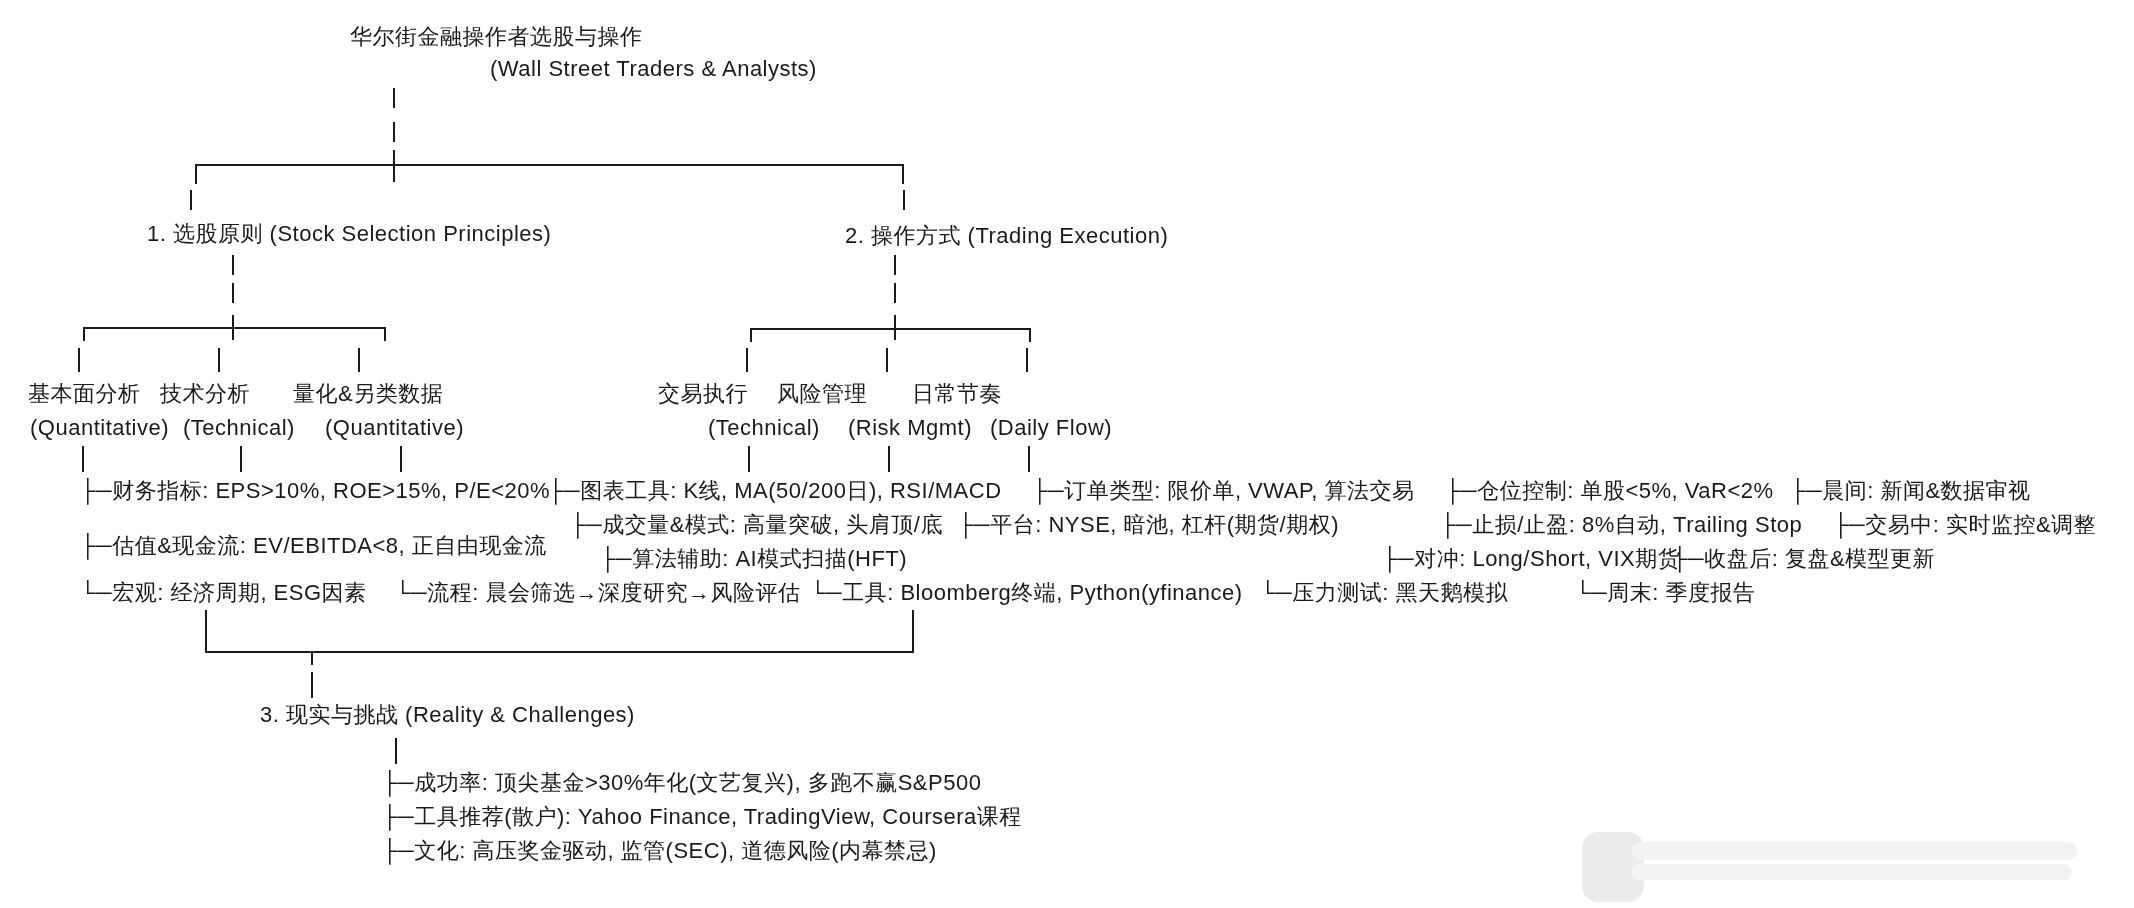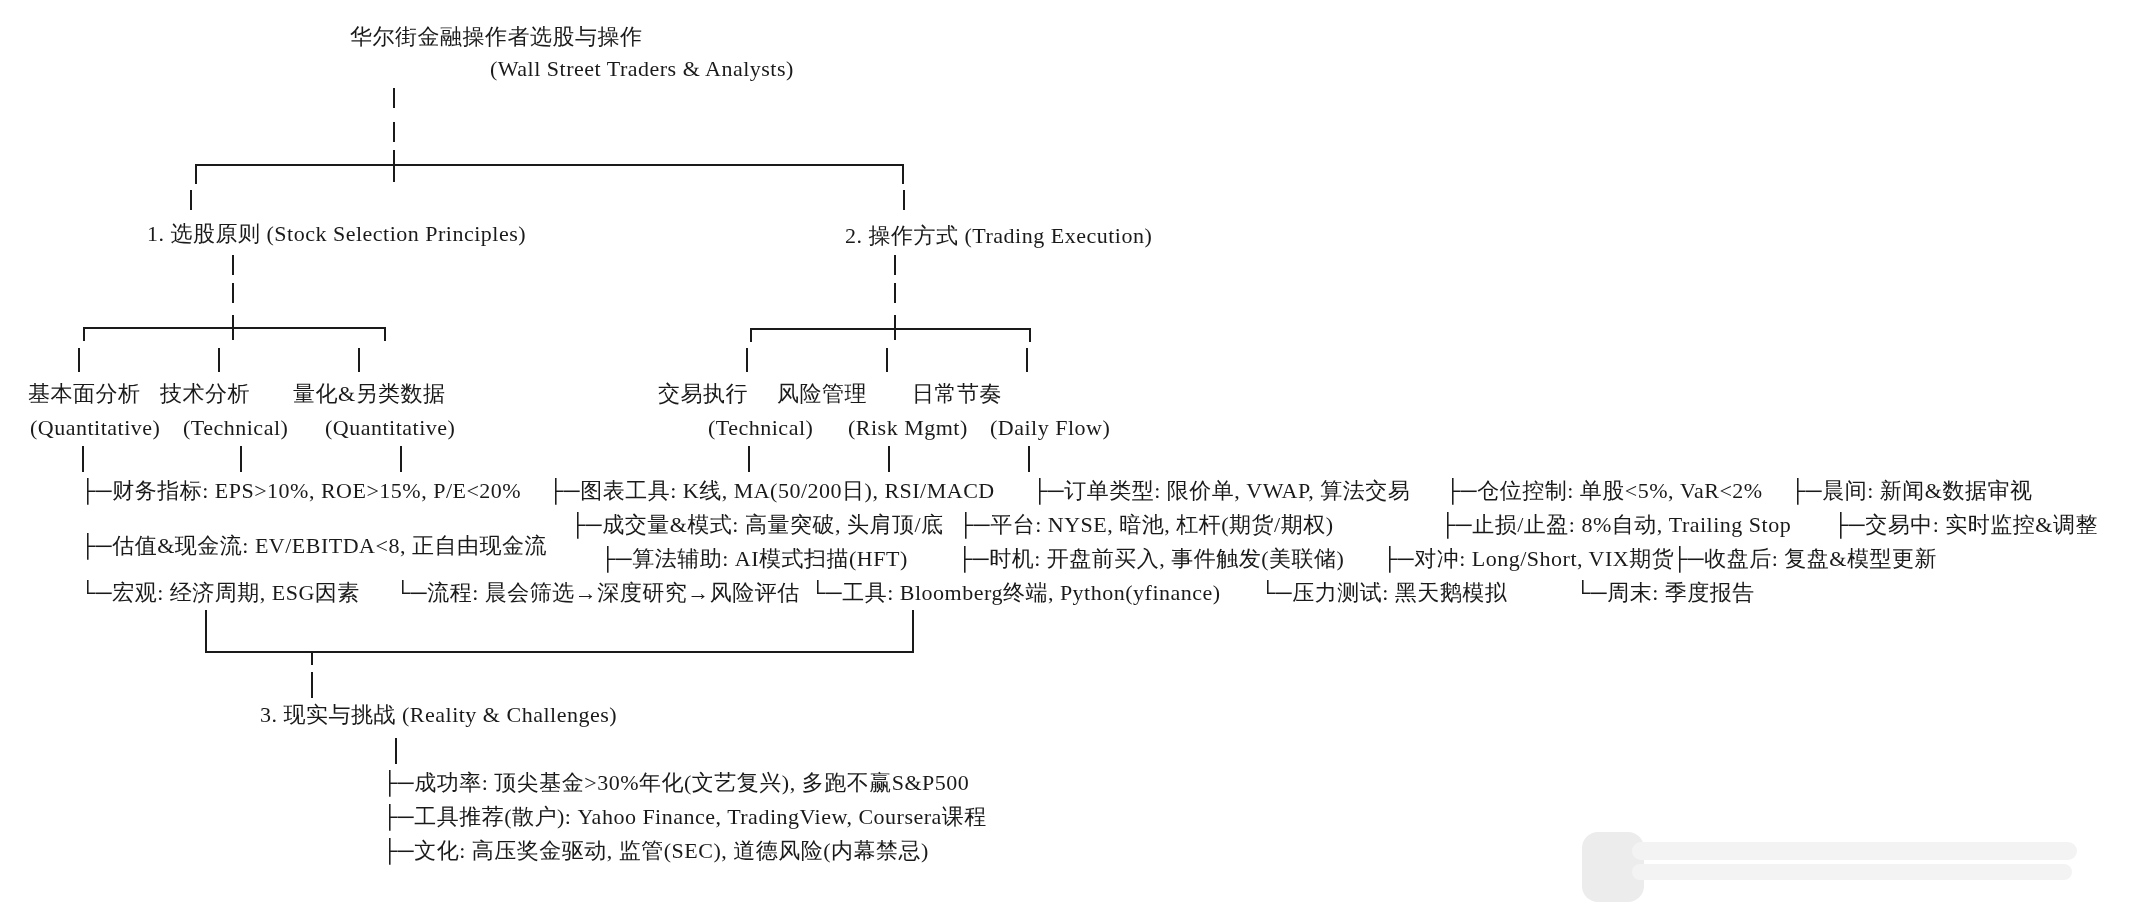--- a/index.html
+++ b/index.html
@@ -1,18 +1,18 @@
 <!DOCTYPE html>
 <html><head>
 <meta charset="utf-8">
 <style>
   html,body{margin:0;padding:0;background:#ffffff;}
   .canvas{
     position:relative;width:2134px;height:908px;background:#ffffff;overflow:hidden;
-    font-family:Liberation Serif, serif;
+    font-family:Liberation Sans, sans-serif;
     color:#1a1a1a;
   }
   .t{position:absolute;font-size:22px;line-height:26px;white-space:nowrap;letter-spacing:0.5px;}
   .hl{position:absolute;height:2px;background:#1a1a1a;display:block;}
   .vl{position:absolute;width:2px;background:#1a1a1a;display:block;}
   .wm{position:absolute;background:#ececec;display:block;}
 </style>
 </head>
 <body>
 
@@ -81,21 +81,20 @@
   <div class="t" style="left:1445px;top:478px">├─仓位控制: 单股&lt;5%, VaR&lt;2%</div>
   <div class="t" style="left:1790px;top:478px">├─晨间: 新闻&amp;数据审视</div>
 
   <div class="t" style="left:80px;top:533px">├─估值&amp;现金流: EV/EBITDA&lt;8, 正自由现金流</div>
   <div class="t" style="left:570px;top:512px">├─成交量&amp;模式: 高量突破, 头肩顶/底</div>
   <div class="t" style="left:958px;top:512px">├─平台: NYSE, 暗池, 杠杆(期货/期权)</div>
   <div class="t" style="left:1440px;top:512px">├─止损/止盈: 8%自动, Trailing Stop</div>
   <div class="t" style="left:1833px;top:512px">├─交易中: 实时监控&amp;调整</div>
 
   <div class="t" style="left:600px;top:546px">├─算法辅助: AI模式扫描(HFT)</div>
-  <div class="t" style="left:957px;top:546px">├─时机: 开盘前买入, 事件触发(美联储)</div>
   <div class="t" style="left:1382px;top:546px">├─对冲: Long/Short, VIX期货</div>
   <div class="t" style="left:1672px;top:546px">├─收盘后: 复盘&amp;模型更新</div>
 
   <div class="t" style="left:80px;top:580px">└─宏观: 经济周期, ESG因素</div>
   <div class="t" style="left:395px;top:580px">└─流程: 晨会筛选→深度研究→风险评估</div>
   <div class="t" style="left:810px;top:580px">└─工具: Bloomberg终端, Python(yfinance)</div>
   <div class="t" style="left:1260px;top:580px">└─压力测试: 黑天鹅模拟</div>
   <div class="t" style="left:1575px;top:580px">└─周末: 季度报告</div>
 
   <i class="vl" style="left:205px;top:610px;height:43px"></i>

